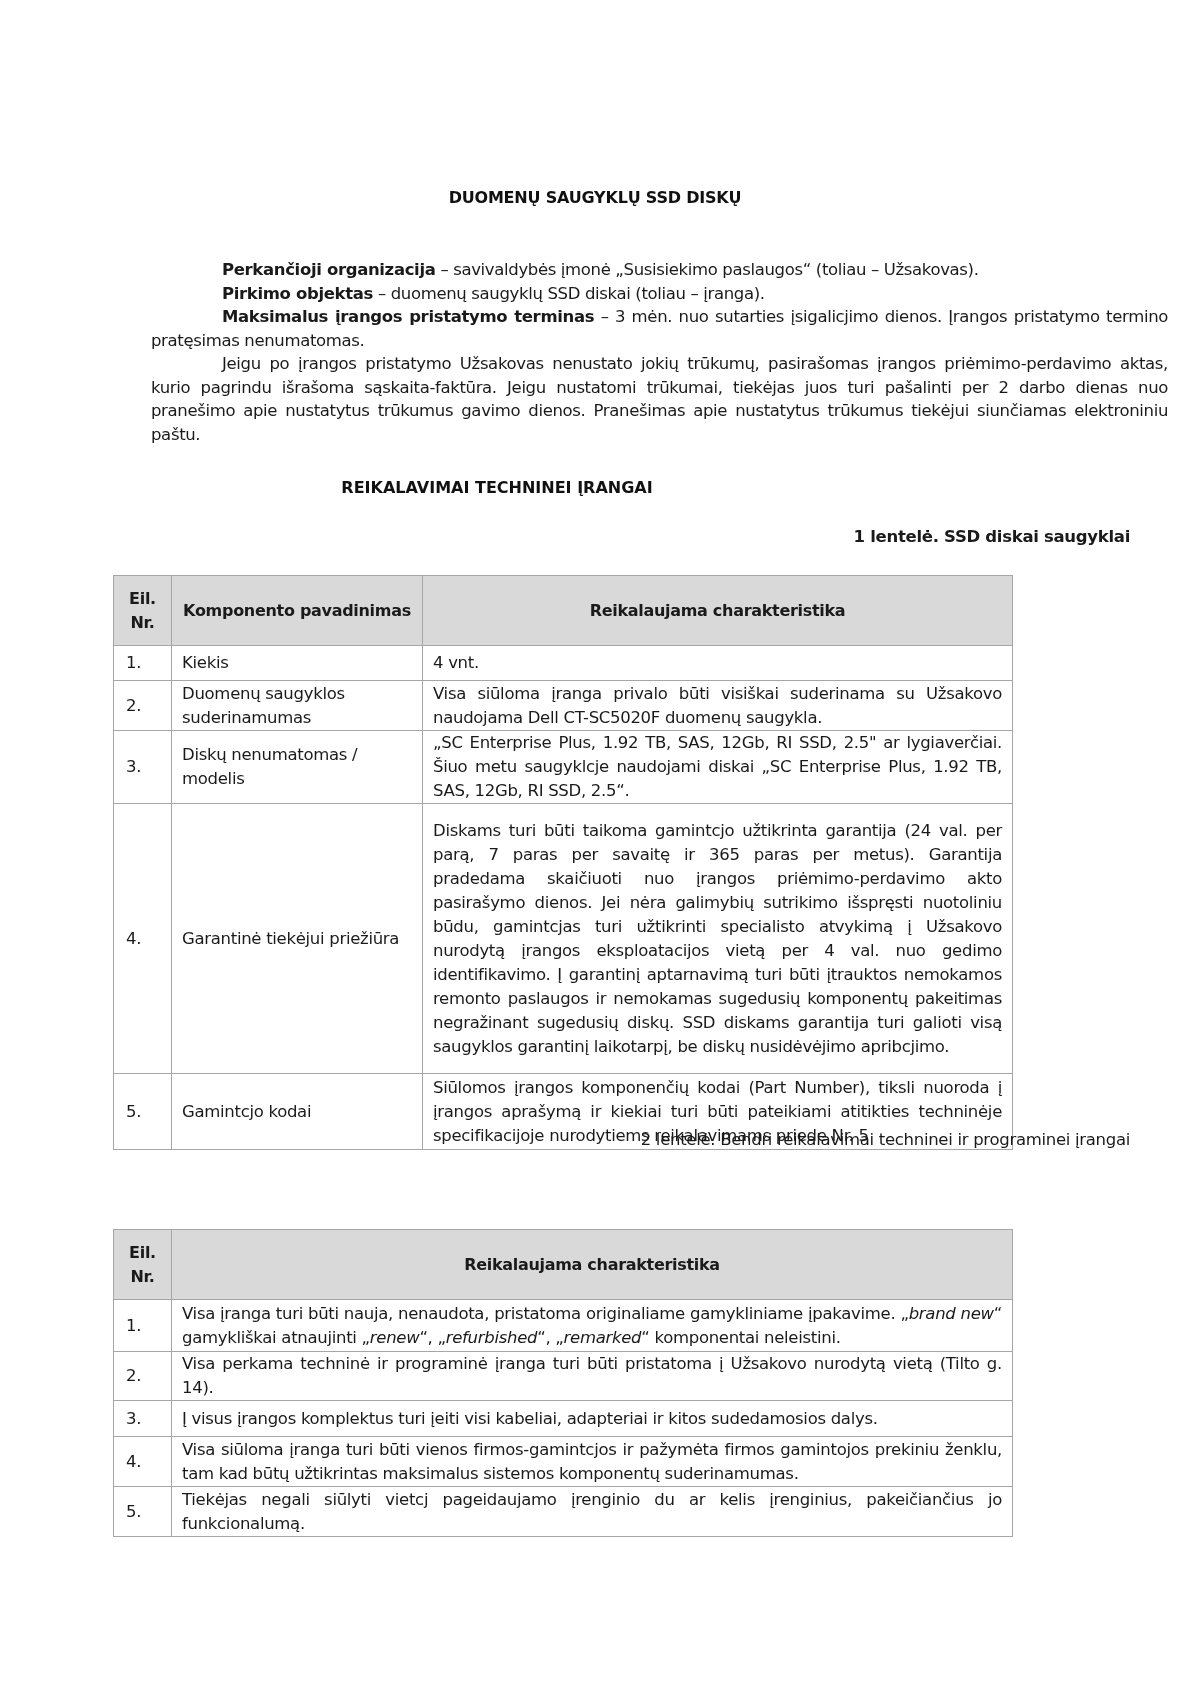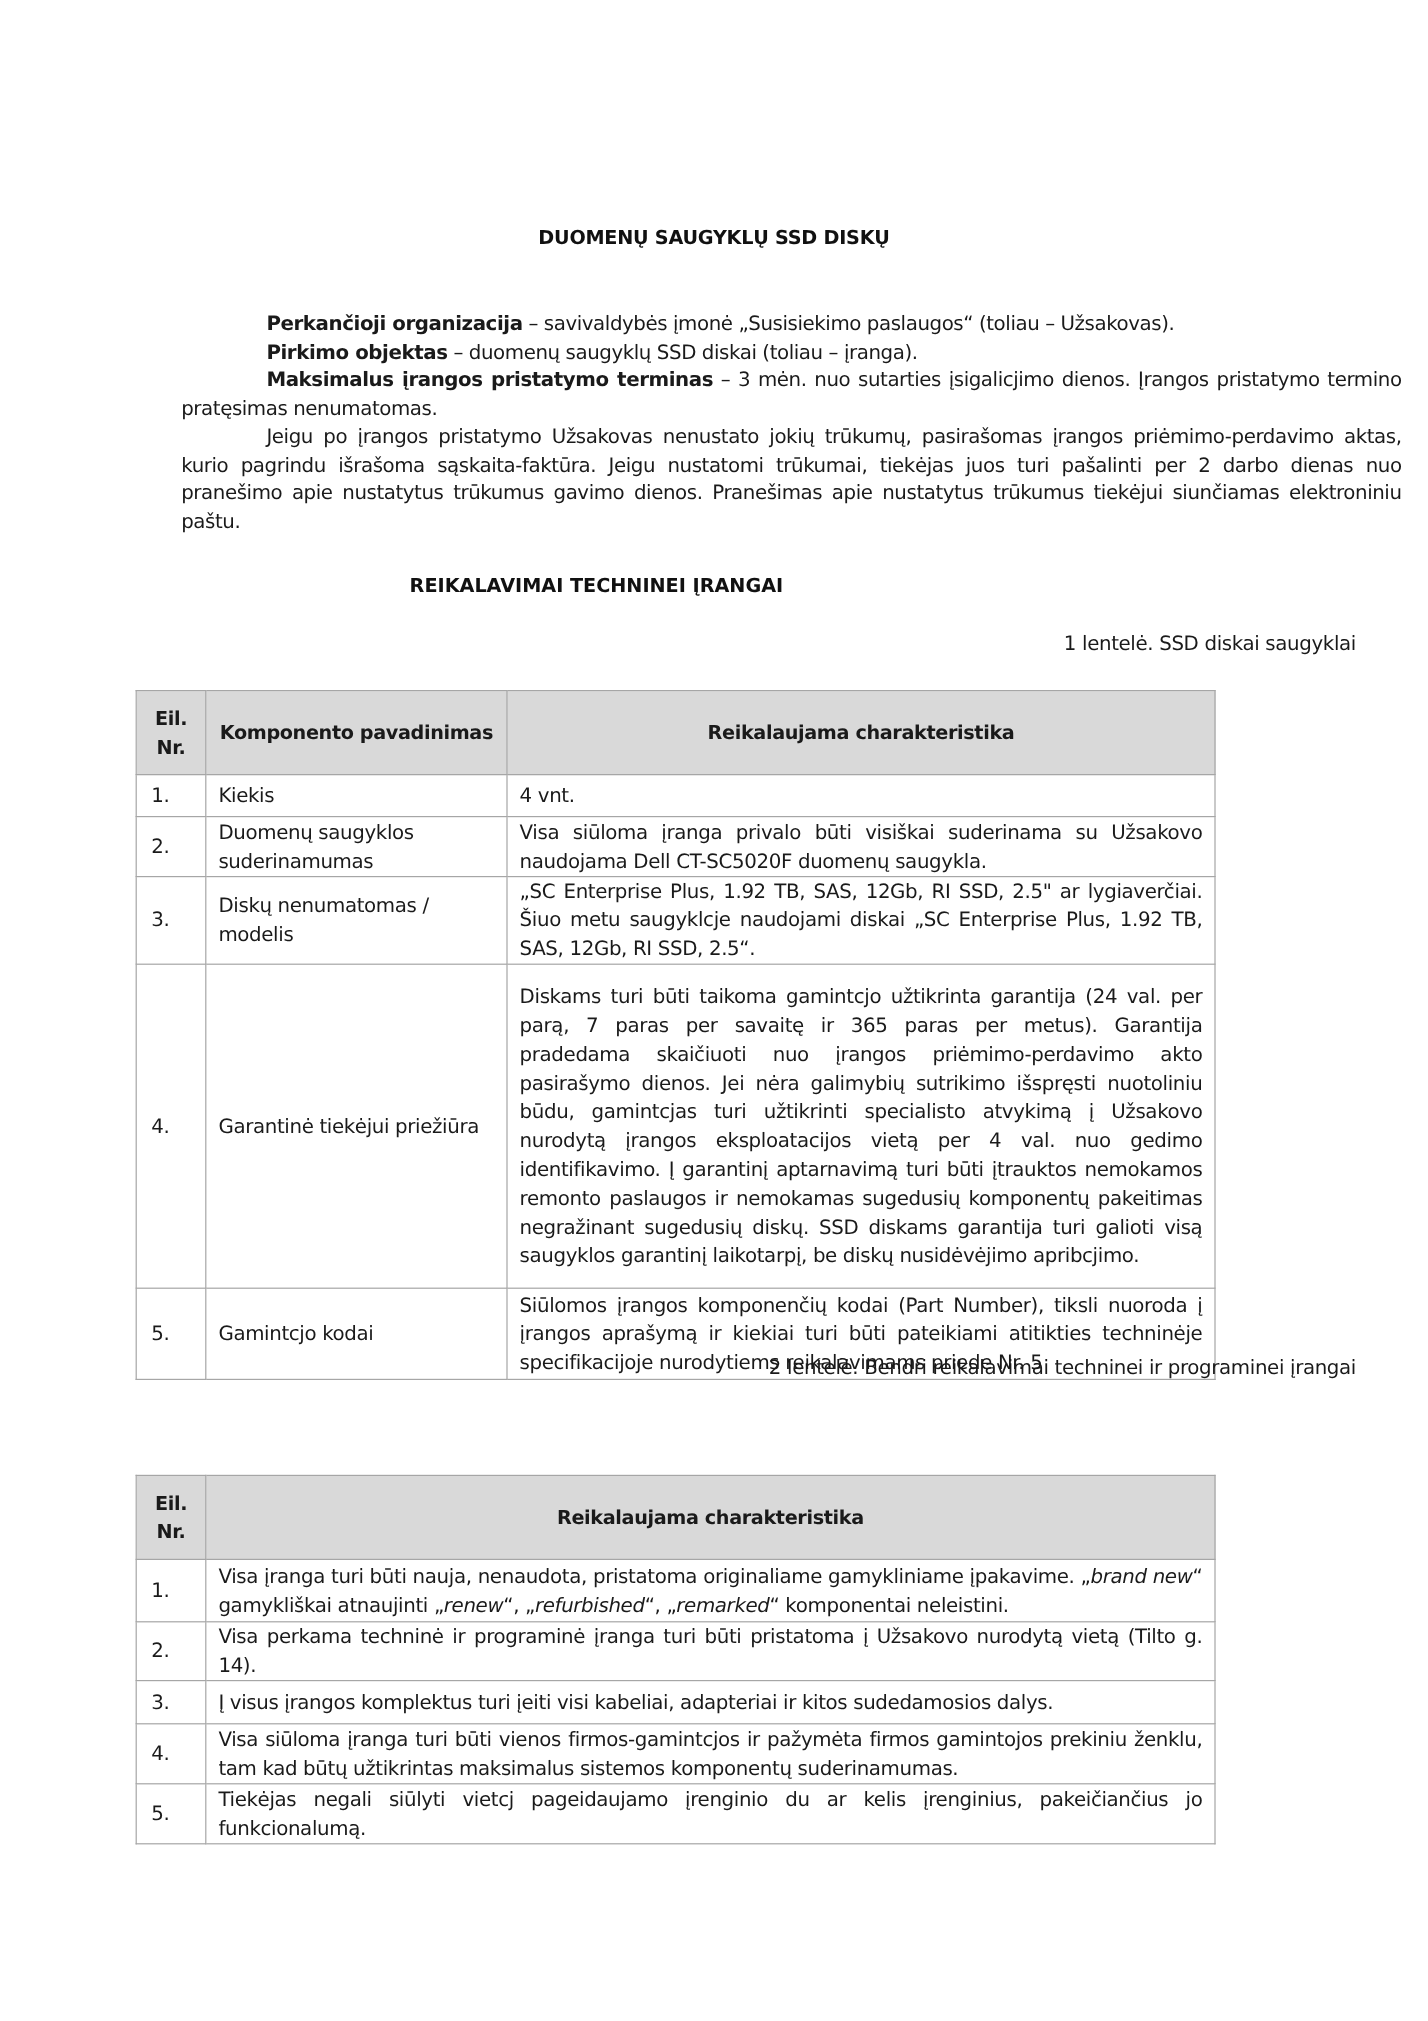--- a/index.html
+++ b/index.html
@@ -11,21 +11,21 @@
   .t1 { top: 188px; }
   .t2 { top: 213px; }
   .para { position: absolute; left: 113px; width: 1017px; font-size: 16.5px; line-height: 23.5px;
           text-align: justify; letter-spacing: -0.35px; margin-left: 38px; }
   .para .ind { display: inline-block; width: 71px; }
   .para b { font-weight: bold; }
   .p1 { top: 258px; }
   .sect { position: absolute; left: 0; width: 994px; text-align: center; top: 478px;
           font-weight: bold; font-size: 16px; color:#111; }
   .caption { position: absolute; right: 60px; font-size: 16.5px; letter-spacing: -0.3px; }
-  .cap1 { top: 527px; }
+  .cap1 { top: 527px; font-weight: bold; }
   .cap2 { top: 1130px; }
   table { position: absolute; left: 113px; width: 900px; border-collapse: collapse;
           font-size: 16.5px; letter-spacing: -0.3px; }
   td, th { border: 1.5px solid #a6a6a6; vertical-align: middle; padding: 0 10px; line-height: 24px; }
   th { background: #d9d9d9; font-weight: bold; text-align: center; font-size: 16px; }
   td.num { text-align: left; padding-left: 12px; }
   td.just { text-align: justify; margin-left: 18px; }
   .tbl1 { top: 575px; }
   .tbl2 { top: 1229px; }
   .tbl1 col.c1 { width: 58px; }

